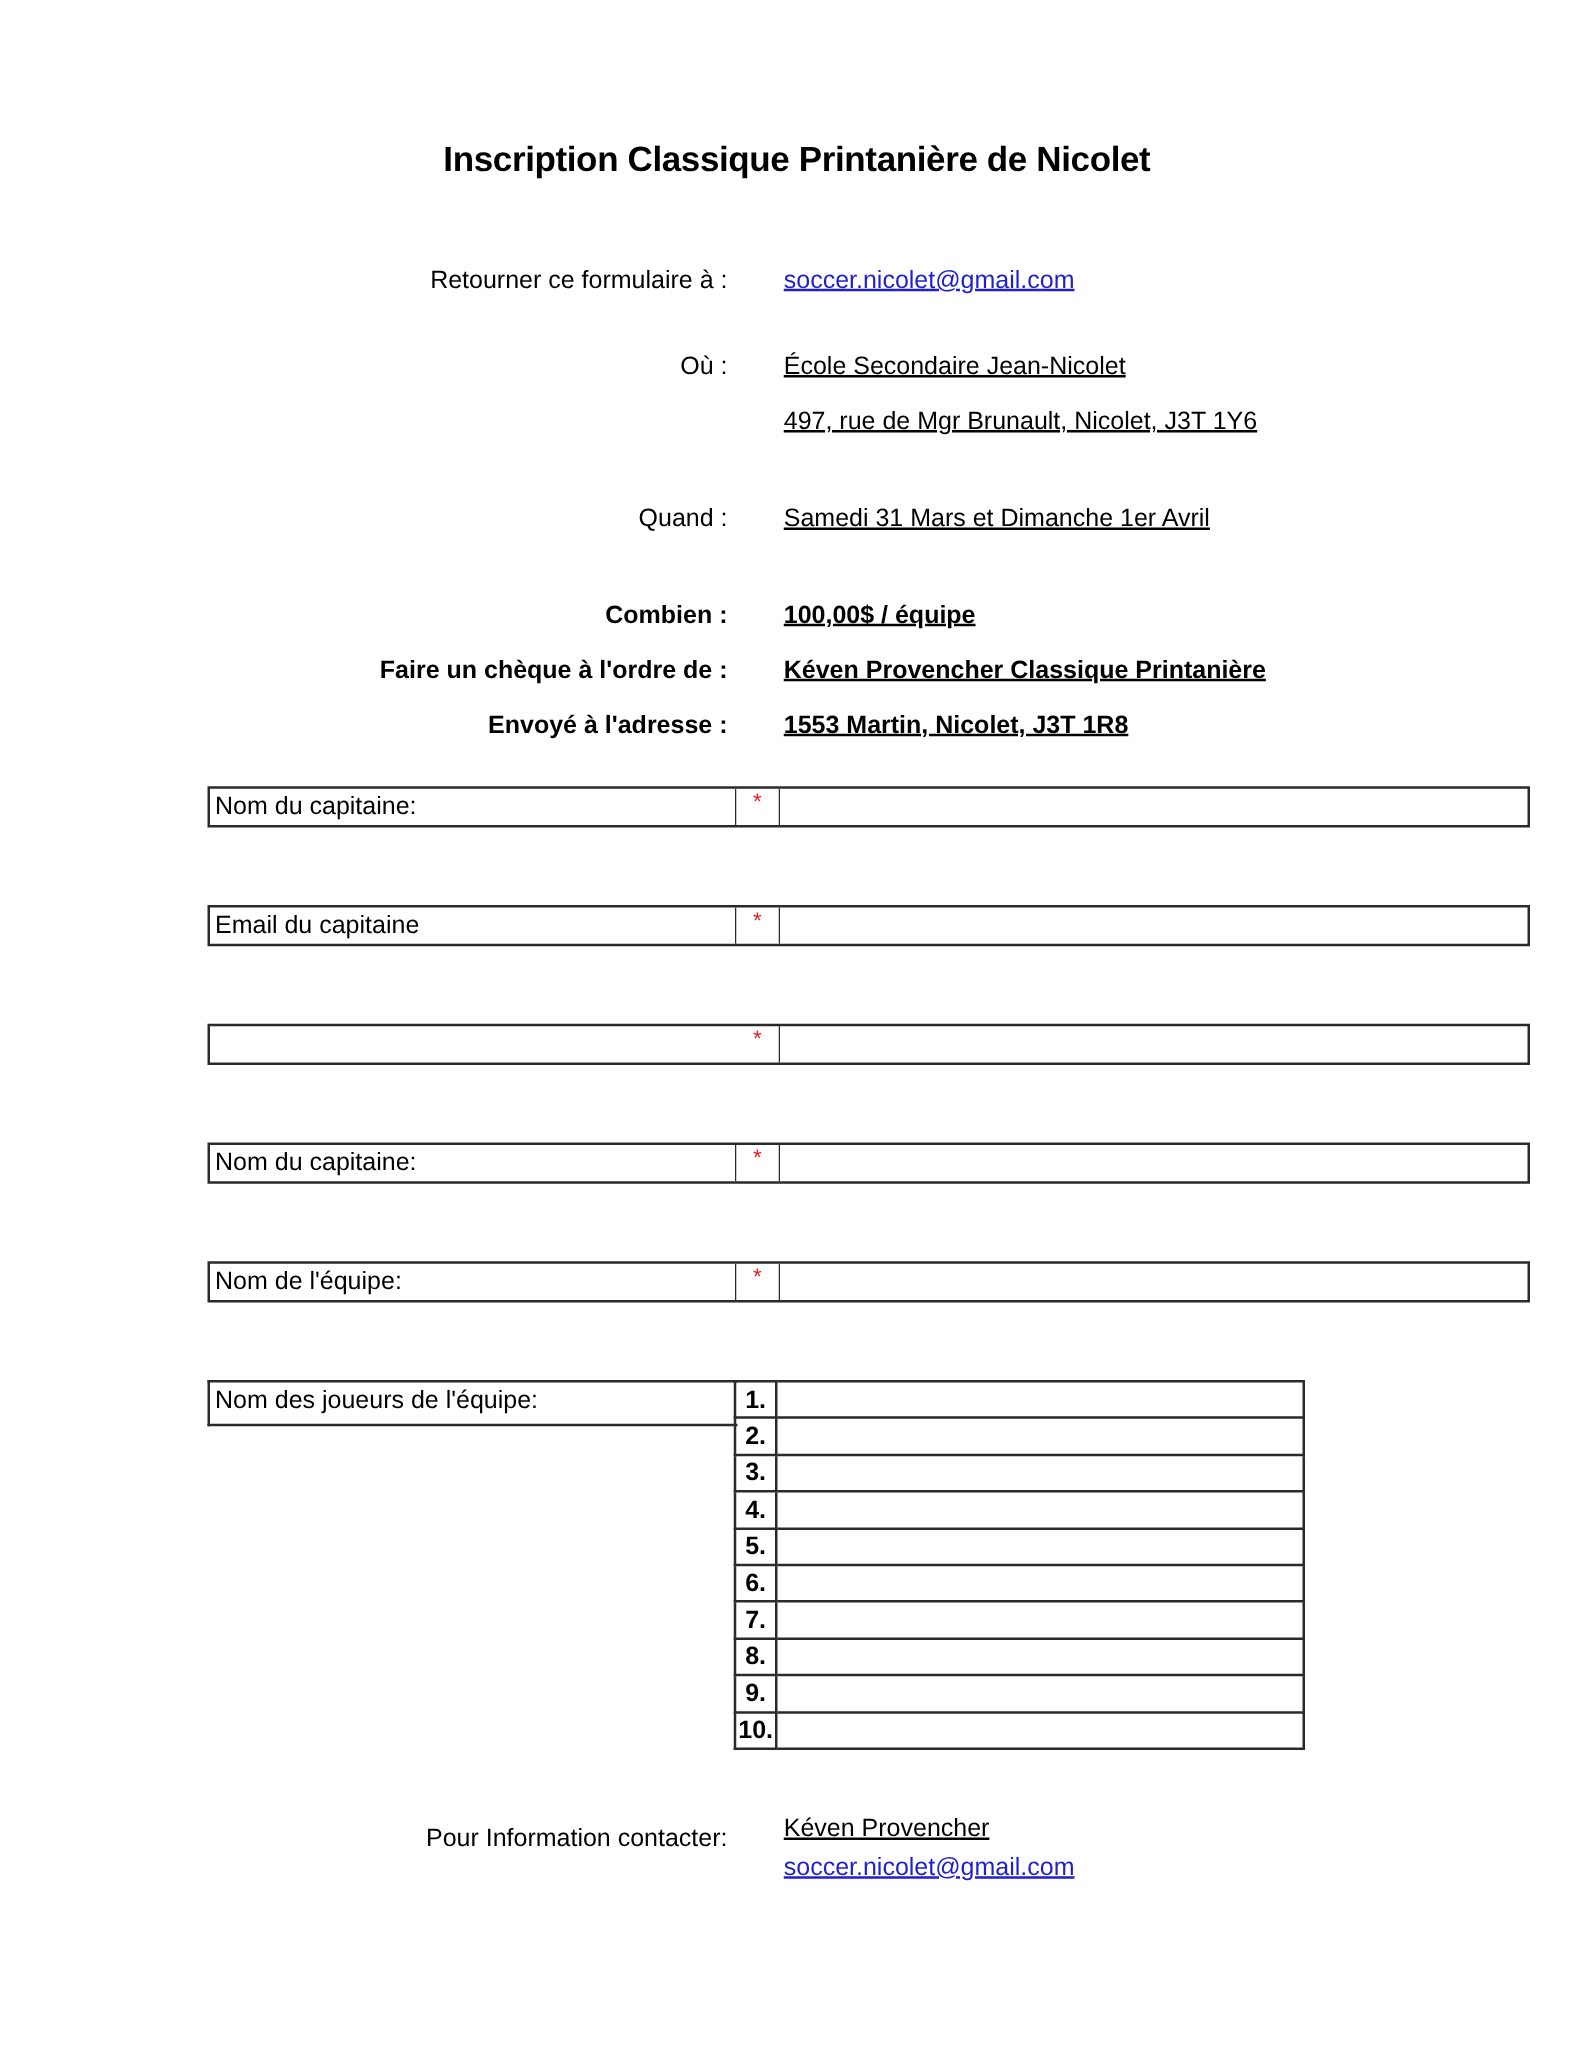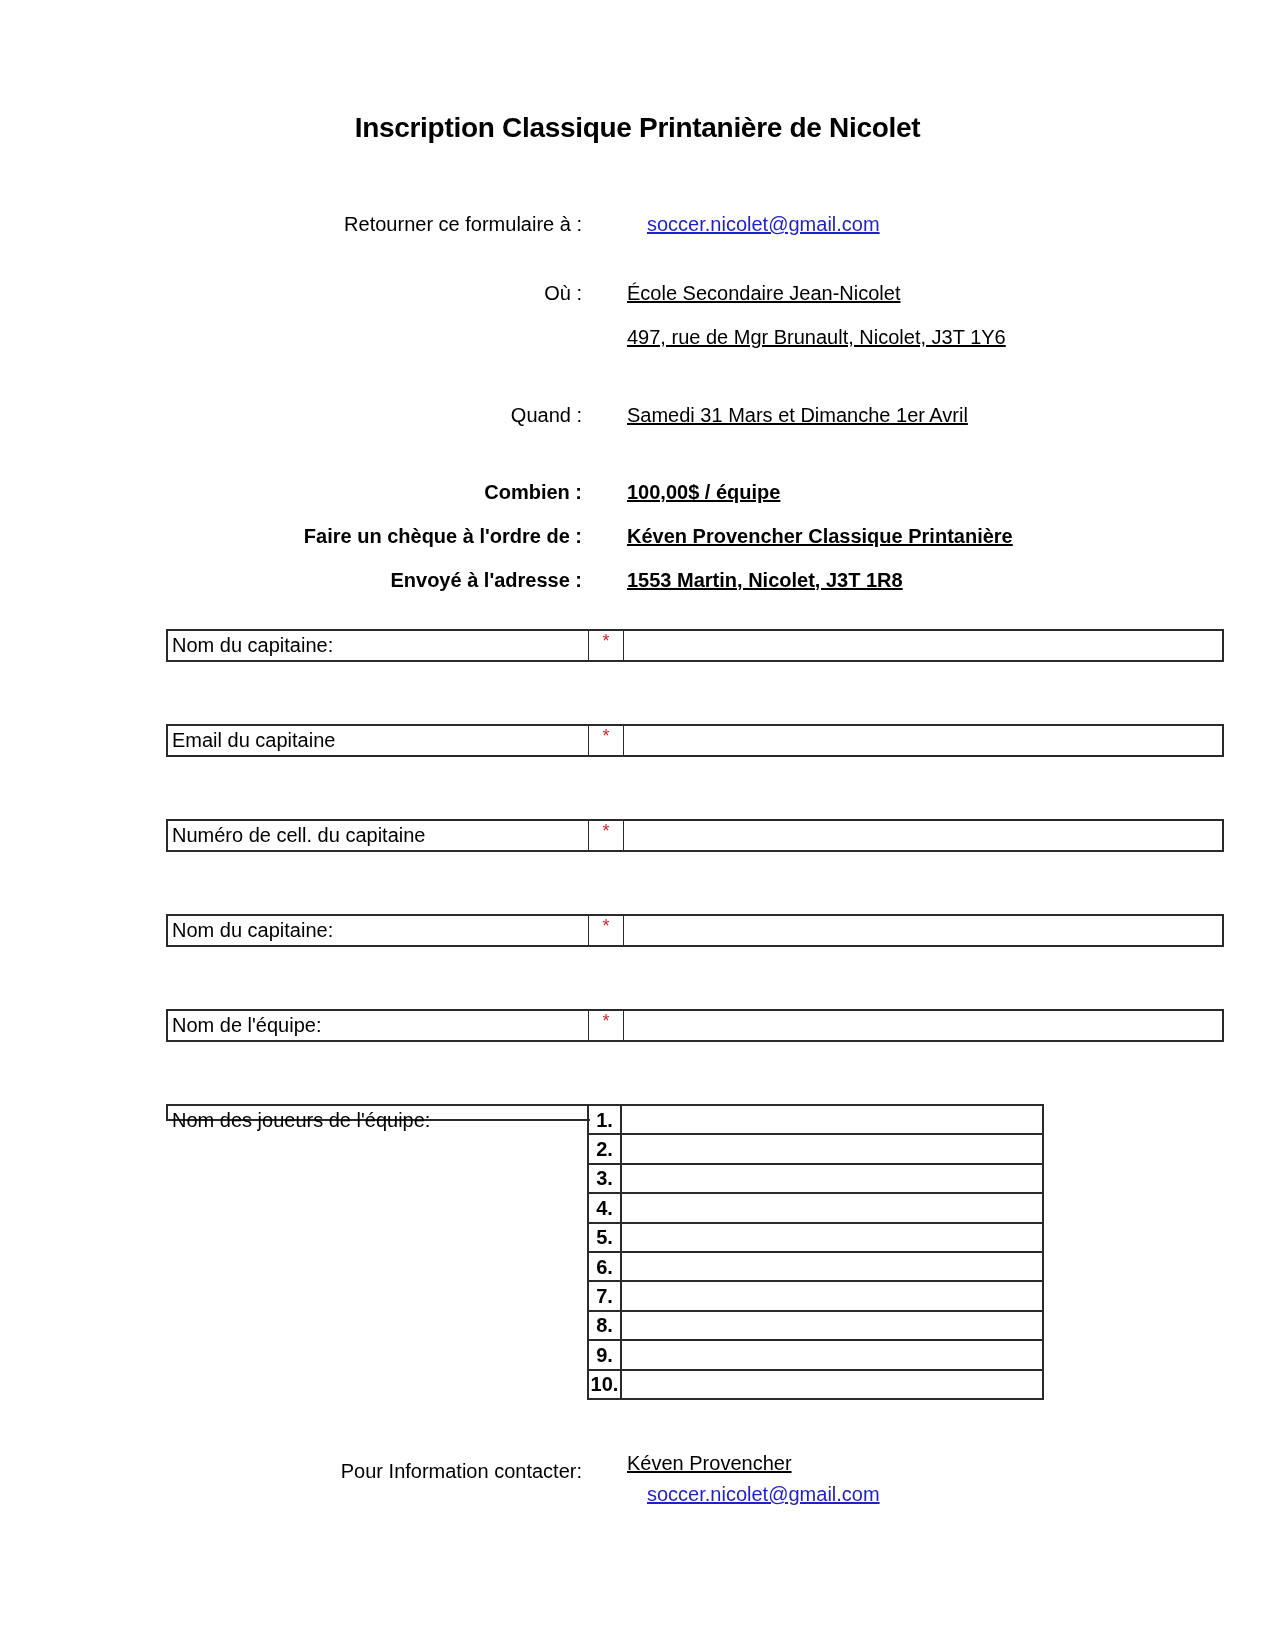--- a/index.html
+++ b/index.html
@@ -3,29 +3,29 @@
   <meta charset="utf-8">
   <style>
     html, body { margin: 0; padding: 0; background: #ffffff; }
     body { width: 1275px; height: 1651px; position: relative; overflow: hidden;
            font-family: "Liberation Sans", "DejaVu Sans", sans-serif; color: #000; }
     .abs { position: absolute; white-space: nowrap; }
     .title { left: 0; width: 1275px; top: 112px; text-align: center; font-size: 28px; font-weight: bold; letter-spacing: -0.3px; }
     .lbl { right: 693px; font-size: 20px; text-align: center; }
     .val { left: 627px; font-size: 20px; text-decoration: underline; }
     .b { font-weight: bold; }
-    a.link { color: #1a0dab; text-decoration: underline; color: #1f1fcc; margin-left: 20px; }
+    a.link { color: #1a0dab; text-decoration: underline; color: #1f1fcc; }
     .box { position: absolute; left: 166px; width: 1058px; height: 33px; border: 2px solid #2a2a2a; box-sizing: border-box; }
     .box .c1 { position: absolute; left: 0; top: 0; width: 421px; height: 100%; border-right: 1.5px solid #2a2a2a; box-sizing: border-box;
                font-size: 20px; line-height: 29px; padding-left: 4px; }
     .box .c2 { position: absolute; left: 421px; top: 0; width: 35px; height: 100%; border-right: 1.5px solid #2a2a2a; box-sizing: border-box;
                color: #e0202a; font-size: 18px; text-align: center; line-height: 20px; }
     .box .c3 { position: absolute; left: 456px; top: 0; right: 0; height: 100%; }
     .box .c3 input { width: 100%; height: 100%; border: 0; outline: none; background: transparent; font-size: 18px; padding: 0 6px; box-sizing: border-box; }
-    .players-label { position: absolute; left: 166px; top: 1104px; width: 424px; height: 17px; border: 2px solid #2a2a2a; border-right: none; box-sizing: border-box;
+    .players-label { position: absolute; left: 166px; top: 1104px; width: 424px; height: 37px; border: 2px solid #2a2a2a; border-right: none; box-sizing: border-box;
                      font-size: 20px; line-height: 29px; padding-left: 4px; }
     .players { position: absolute; left: 587px; top: 1104px; width: 457px; border-collapse: collapse; }
     .players td { border: 2px solid #2a2a2a; height: 27.4px; padding: 0; }
     .players td.num { width: 31px; text-align: center; font-weight: bold; font-size: 20px; line-height: 26px; }
     .players td.inp input { width: 100%; height: 27px; border: 0; outline: none; background: transparent; font-size: 18px; padding: 0 6px; box-sizing: border-box; }
   </style>
 </head>
 <body>
 
 <div class="abs title">Inscription Classique Printanière de Nicolet</div>
@@ -55,21 +55,20 @@
   <div class="c3"><input type="text" value="" style=""></div>
 </div>
 
 <div class="box" style="top:724px">
   <div class="c1">Email du capitaine</div>
   <div class="c2">*</div>
   <div class="c3"><input type="text" value="" style=""></div>
 </div>
 
 <div class="box" style="top:819px">
-  <div class="c1">Numéro de cell. du capitaine</div>
   <div class="c2">*</div>
   <div class="c3"><input type="text" value="" style=""></div>
 </div>
 
 <div class="box" style="top:914px">
   <div class="c1">Nom du capitaine:</div>
   <div class="c2">*</div>
   <div class="c3"><input type="text" value="" style=""></div>
 </div>
 

